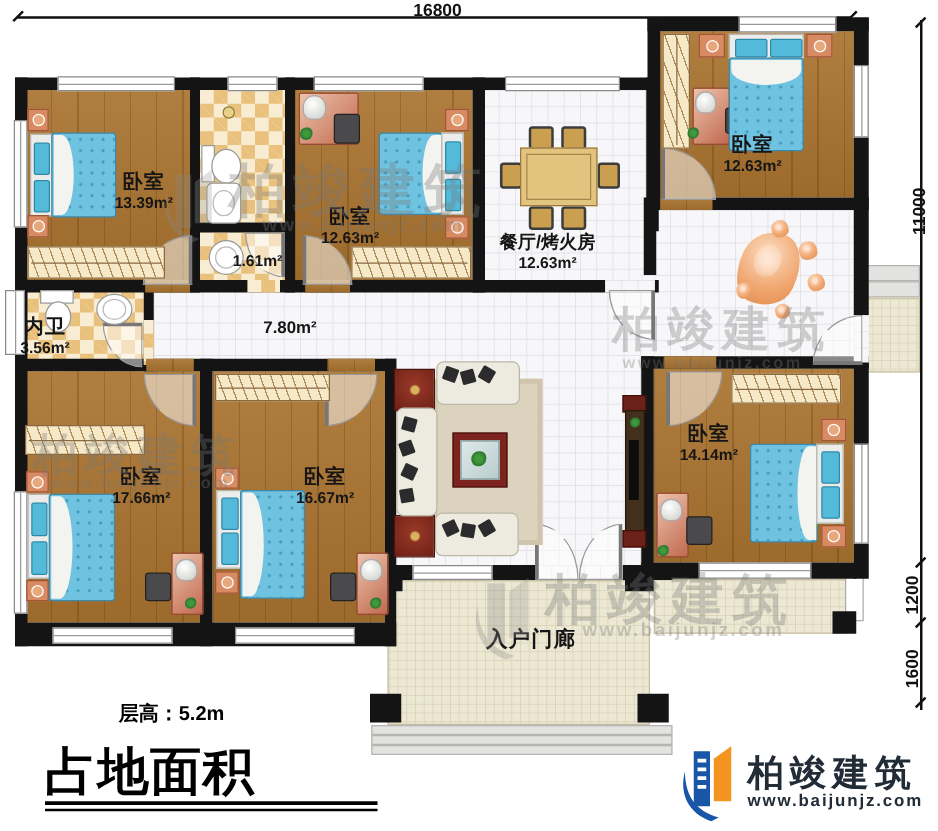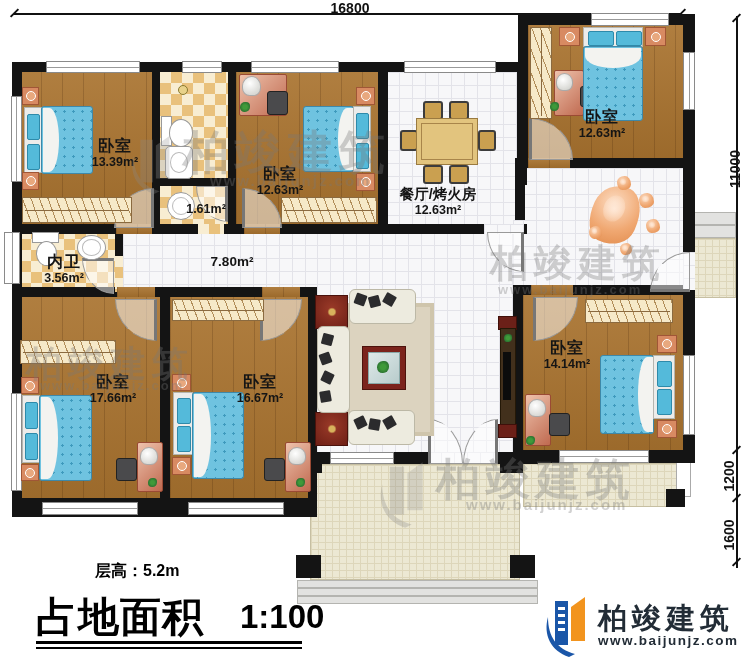--- a/index.html
+++ b/index.html
@@ -329,38 +329,41 @@
       <div class="rarea">12.63m²</div>
     </div>
   <div class="rlabel" style="left:383px;top:186px;width:110px">
       <div class="rname-s">餐厅/烤火房</div>
       <div class="rarea">12.63m²</div>
     </div>
   <div class="rlabel" style="left:562px;top:108px;width:80px">
       <div class="rname">卧室</div>
       <div class="rarea">12.63m²</div>
     </div>
-  <div class="rlabel" style="left:36px;top:253px;width:56px">
+  <div class="rlabel" style="left:8px;top:253px;width:56px">
       <div class="rname">内卫</div>
       <div class="rarea">3.56m²</div>
     </div>
   <div class="rlabel" style="left:204px;top:254px;width:56px">
       <div class="rarea" style="font-size:13.5px">7.80m²</div>
     </div>
   <div class="rlabel" style="left:74px;top:373px;width:78px">
       <div class="rname">卧室</div>
       <div class="rarea">17.66m²</div>
     </div>
   <div class="rlabel" style="left:221px;top:373px;width:78px">
       <div class="rname">卧室</div>
       <div class="rarea">16.67m²</div>
     </div>
   <div class="rlabel" style="left:527px;top:339px;width:80px">
       <div class="rname">卧室</div>
       <div class="rarea">14.14m²</div>
+    </div>
+  <div class="rlabel" style="left:355px;top:502px;width:140px">
+      <div class="rname" style="font-size:17px">入户门廊</div>
     </div>
 
   <svg style="position:absolute;left:126px;top:132px;opacity:.3" width="52" height="64" viewBox="0 0 52 66">
       <path d="M28 64 C10 58 2 42 7 24 C7 44 16 56 34 61 Z" fill="#8a8a8a"></path>
       <rect x="14" y="8" width="13" height="44" fill="#8a8a8a"></rect>
       <polygon points="30,14 44,4 44,48 30,48" fill="#9a9a9a"></polygon>
     </svg>
   <div class="wm" style="left:183px;top:122px;font-size:46px">柏竣建筑</div>
   <div class="wmu" style="left:210px;top:172px;font-size:15px">www.baijunjz.com</div>
   <div class="wm" style="left:26px;top:340px;font-size:36px">柏竣建筑</div>
@@ -370,21 +373,20 @@
   <svg style="position:absolute;left:374px;top:458px;opacity:.3" width="58" height="72" viewBox="0 0 52 66">
       <path d="M28 64 C10 58 2 42 7 24 C7 44 16 56 34 61 Z" fill="#8a8a8a"></path>
       <rect x="14" y="8" width="13" height="44" fill="#8a8a8a"></rect>
       <polygon points="30,14 44,4 44,48 30,48" fill="#9a9a9a"></polygon>
     </svg>
   <div class="wm" style="left:436px;top:450px;font-size:44px">柏竣建筑</div>
   <div class="wmu" style="left:466px;top:496px;font-size:15px">www.baijunjz.com</div>
 
   <div class="ft" style="left:95px;top:561px;font-size:16px">层高：5.2m</div>
   <div class="ft" style="left:36px;top:590px;font-size:41px;letter-spacing:1px">占地面积</div>
-  <div class="ft" style="left:240px;top:598px;font-size:33px">1:100</div>
   <div class="uline" style="left:36px;top:641px;width:266px;height:3px"></div>
   <div class="uline" style="left:36px;top:647px;width:266px;height:2px"></div>
 
   <svg style="position:absolute;left:541px;top:593px" width="52" height="66" viewBox="0 0 52 66">
     <path d="M28 64 C10 58 2 42 7 24 C7 44 16 56 34 61 Z" fill="#1a56a8"></path>
     <rect x="14" y="8" width="13" height="44" fill="#1a56a8"></rect>
     <g fill="#fff">
         <rect x="17" y="14" width="7" height="3"></rect>
         <rect x="17" y="21" width="7" height="3"></rect>
         <rect x="17" y="28" width="7" height="3"></rect>

